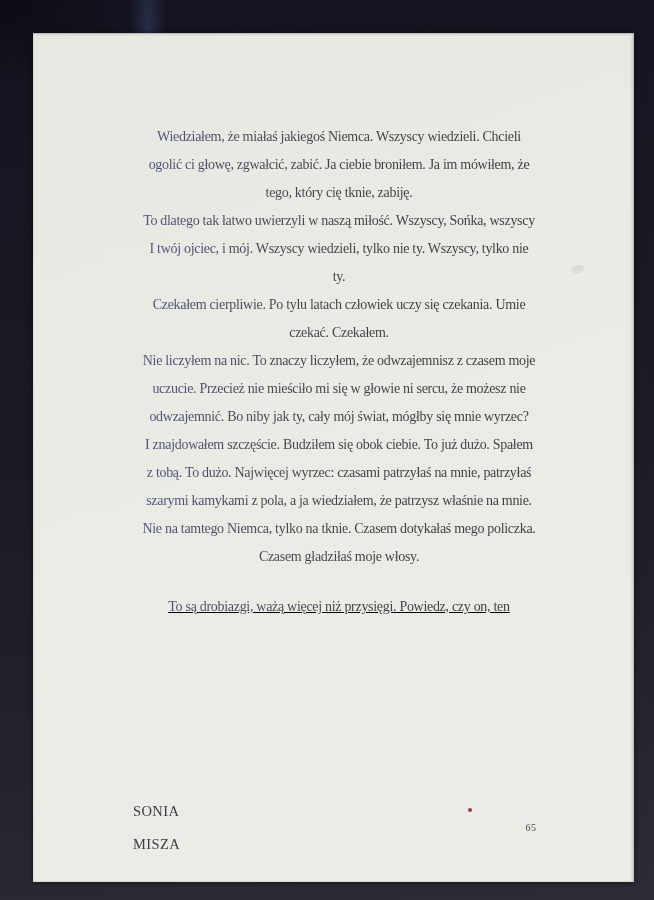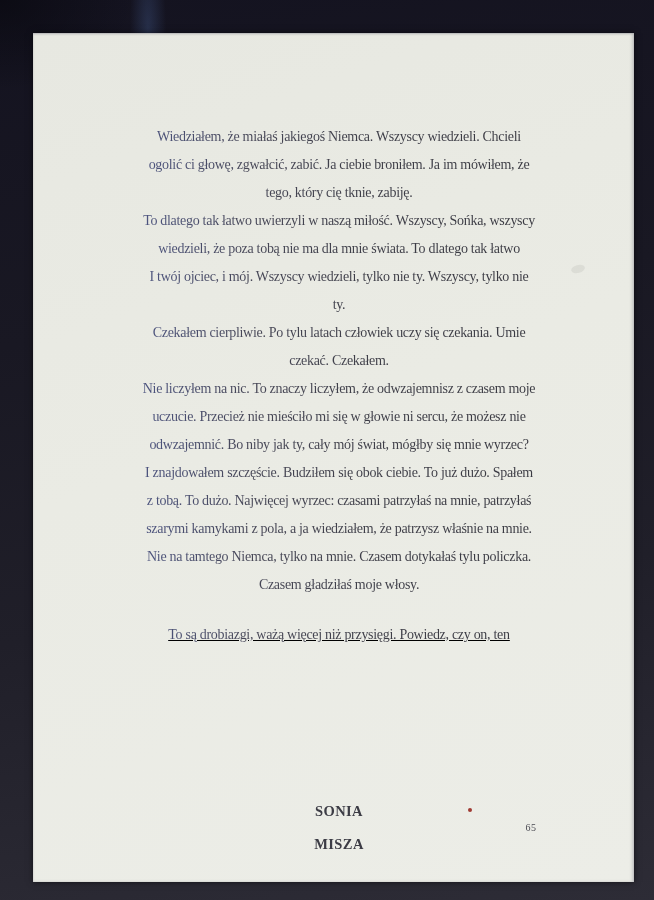--- a/index.html
+++ b/index.html
@@ -60,22 +60,21 @@
       -webkit-background-clip: text;
       background-clip: text;
       color: transparent;
     }
   }
   .cast-block {
     position: absolute;
     top: 762px;
     left: 100px;
     width: 412px;
-    text-align: center;
-    font-weight: bold;
+    text-align: left;
   }
   .cast-line {
     font-size: 14.5px;
     line-height: 33px;
     letter-spacing: 0.4px;
     color: var(--ink);
     white-space: nowrap;
   }
   .page-number {
     position: absolute;
@@ -114,40 +113,39 @@
   <div class="page">
     <div class="smudge"></div>
     <div class="text-block">
         <div class="paragraph">
           <div class="line">Wiedziałem, że miałaś jakiegoś Niemca. Wszyscy wiedzieli. Chcieli</div>
           <div class="line">ogolić ci głowę, zgwałcić, zabić. Ja ciebie broniłem. Ja im mówiłem, że</div>
           <div class="line">tego, który cię tknie, zabiję.</div>
         </div>
         <div class="paragraph">
           <div class="line">To dlatego tak łatwo uwierzyli w naszą miłość. Wszyscy, Sońka, wszyscy</div>
-          <div class="line">wiedzieli, że poza tobą nie ma dla mnie świata. To dlatego tak łatwo</div>
         </div>
         <div class="paragraph">
           <div class="line">I twój ojciec, i mój. Wszyscy wiedzieli, tylko nie ty. Wszyscy, tylko nie</div>
           <div class="line">ty.</div>
         </div>
         <div class="paragraph">
           <div class="line">Czekałem cierpliwie. Po tylu latach człowiek uczy się czekania. Umie</div>
           <div class="line">czekać. Czekałem.</div>
         </div>
         <div class="paragraph">
           <div class="line">Nie liczyłem na nic. To znaczy liczyłem, że odwzajemnisz z czasem moje</div>
           <div class="line">uczucie. Przecież nie mieściło mi się w głowie ni sercu, że możesz nie</div>
           <div class="line">odwzajemnić. Bo niby jak ty, cały mój świat, mógłby się mnie wyrzec?</div>
         </div>
         <div class="paragraph">
           <div class="line">I znajdowałem szczęście. Budziłem się obok ciebie. To już dużo. Spałem</div>
           <div class="line">z tobą. To dużo. Najwięcej wyrzec: czasami patrzyłaś na mnie, patrzyłaś</div>
           <div class="line">szarymi kamykami z pola, a ja wiedziałem, że patrzysz właśnie na mnie.</div>
-          <div class="line">Nie na tamtego Niemca, tylko na mnie. Czasem dotykałaś tylu policzka.</div>
+          <div class="line">Nie na tamtego Niemca, tylko na tknie. Czasem dotykałaś mego policzka.</div>
           <div class="line">Czasem gładziłaś moje włosy.</div>
         </div>
         <div class="paragraph gap-before">
           <div class="line">To są drobiazgi, ważą więcej niż przysięgi. Powiedz, czy on, ten</div>
         </div>
       </div>
     <div class="cast-block">
         <div class="cast-line">SONIA</div>
         <div class="cast-line">MISZA</div>
       </div>

